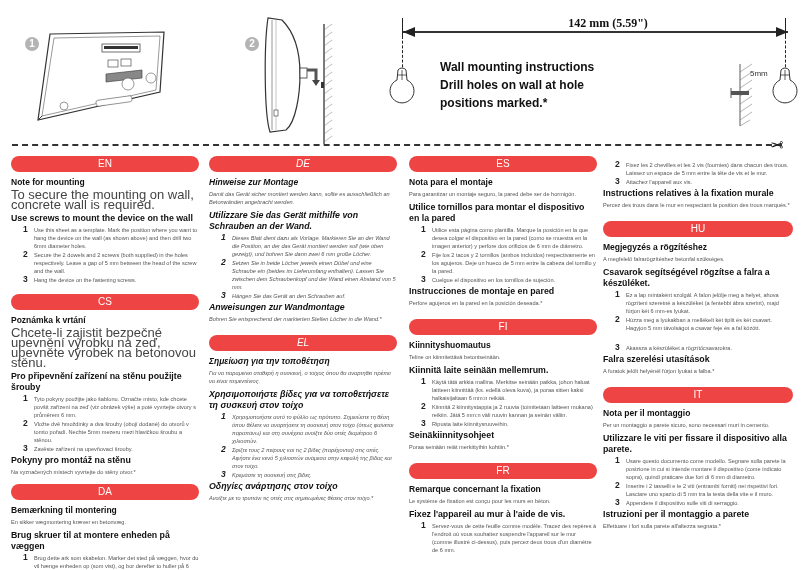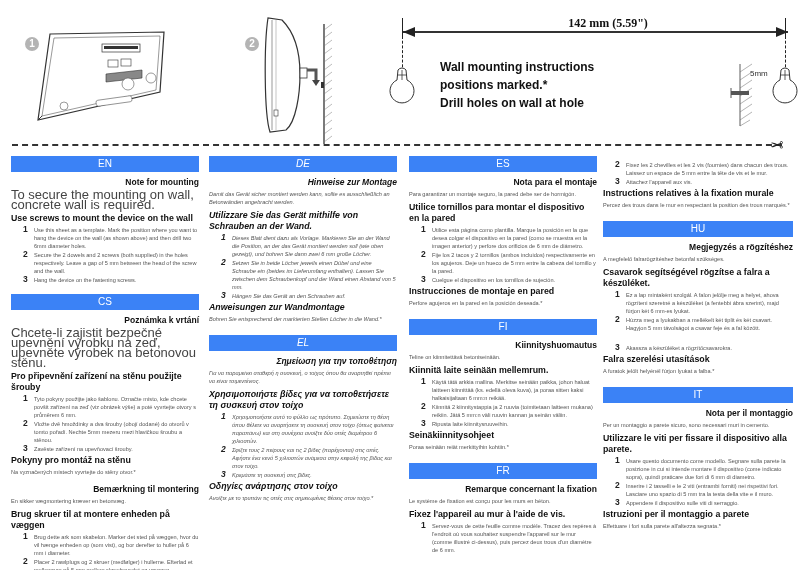--- a/index.html
+++ b/index.html
@@ -25,22 +25,22 @@
   .cut-line { position: absolute; left: 12px; top: 144px; width: 770px; height: 0; border-top: 2px dashed #333; }
   .scissors { position: absolute; left: 770px; top: 135px; font-size: 16px; color: #222; transform: rotate(180deg); }
 
   
   .col { position: absolute; top: 156px; width: 188px; }
   .col-1 { left: 11px; }
   .col-2 { left: 209px; font-style: italic; }
   .col-3 { left: 409px; }
   .col-4 { left: 603px; top: 160px; width: 190px; }
 
-  .lang-bar { background: #3b82f6; color: #fff; text-align: center; font-size: 10px; height: 16px; line-height: 16px; margin-bottom: 5px; }
-  .h-note { font-weight: bold; font-size: 8.5px; color: #111; margin-bottom: 3px; text-align: right; }
+  .lang-bar { background: #ef4444; color: #fff; text-align: center; font-size: 10px; height: 16px; line-height: 16px; margin-bottom: 5px; border-radius: 8px; }
+  .h-note { font-weight: bold; font-size: 8.5px; color: #111; margin-bottom: 3px; }
   .h-big { font-weight: bold; font-size: 8.8px; color: #111; margin: 2px 0 2px; line-height: 11px; }
   .p-intro { font-size: 13px; color: #444; line-height: 10px; margin-bottom: 3px; }
   .p-small { font-size: 5.6px; color: #555; line-height: 8px; margin-bottom: 4px; }
   .steps { list-style: none; margin: 1px 0 2px 12px; }
   .steps li { position: relative; padding-left: 11px; font-size: 5.6px; line-height: 8px; color: #555; margin-bottom: 1px; }
   .steps li .num { position: absolute; left: 0; top: -1px; font-size: 8.5px; font-weight: bold; color: #222; }
   .steps li .txt { display: block; text-indent: 0; }
   .gap { height: 8px; }
   .gap-s { height: 4px; }
 </style>
@@ -111,22 +111,22 @@
     <line x1="13" y1="9" x2="21" y2="9" stroke="#333" stroke-width="0.8"></line>
   </svg>
   <svg class="keyhole" style="left:768px;top:66px;" width="34" height="46" viewBox="0 0 34 46">
     <path d="M13,4 A5,5 0 0 1 21,4 L22,14 A12,12 0 1 1 12,14 Z" fill="#fff" stroke="#333" stroke-width="1"></path>
     <line x1="17" y1="4" x2="17" y2="14" stroke="#333" stroke-width="0.8"></line>
     <line x1="13" y1="9" x2="21" y2="9" stroke="#333" stroke-width="0.8"></line>
   </svg>
 
   <div class="main-title">
     <div>Wall mounting instructions</div>
+    <div>Drill holes on wall at hole</div>
     <div>positions marked.*</div>
-    <div>Drill holes on wall at hole</div>
   </div>
 
   <div class="five-mm">5mm</div>
   <svg class="figure" style="left:728px;top:62px;" width="36" height="66" viewBox="0 0 36 66">
     <line x1="12" y1="2" x2="12" y2="64" stroke="#333" stroke-width="0.8"></line>
     <g stroke="#666" stroke-width="0.5">
       <line x1="12" y1="10" x2="24" y2="2"></line>
         <line x1="12" y1="18" x2="24" y2="10"></line>
         <line x1="12" y1="26" x2="24" y2="18"></line>
       <line x1="12" y1="34" x2="24" y2="26"></line>
@@ -182,20 +182,21 @@
       <li>
           <span class="num">3</span>
           <span class="txt">Zavěste zařízení na upevňovací šrouby.</span>
         </li>
     </ul>
     <div class="h-big">Pokyny pro montáž na stěnu</div>
     <div class="p-small">Na vyznačených místech vyvrtejte do stěny otvor.*</div>
   </section>
   <div class="gap-s"></div>
   <section>
+    <div class="lang-bar">DA</div>
     <div class="h-note">Bemærkning til montering</div>
     <div class="p-small">En sikker vægmontering kræver en betonvæg.</div>
     <div class="h-big">Brug skruer til at montere enheden på væggen</div>
     <ul class="steps">
       <li>
           <span class="num">1</span>
           <span class="txt">Brug dette ark som skabelon. Marker det sted på væggen, hvor du vil hænge enheden op (som vist), og bor derefter to huller på 6 mm i diameter.</span>
         </li>
       <li>
           <span class="num">2</span>

